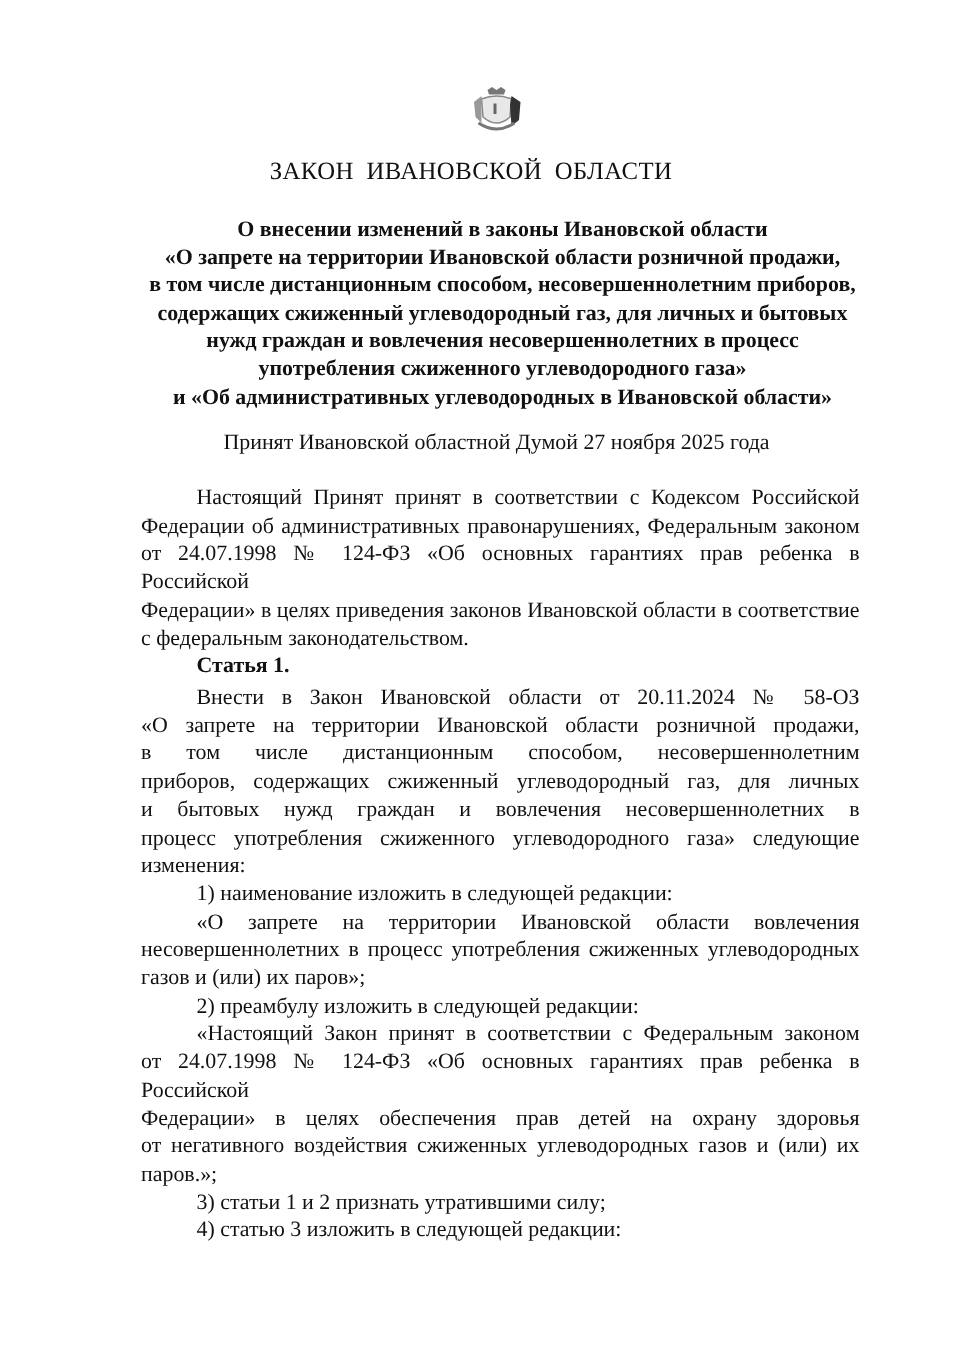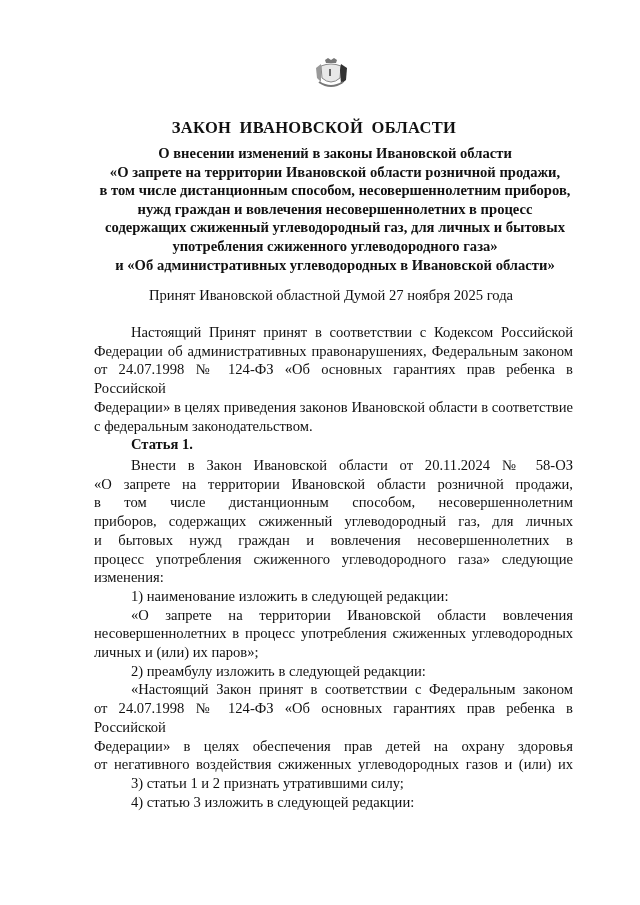--- a/index.html
+++ b/index.html
@@ -6,23 +6,22 @@
     body {
       width: 640px; height: 905px; position: relative; overflow: hidden;
       font-family: "Liberation Serif", "DejaVu Serif", serif;
       color: #111111;
     }
     .emblem {
       position: absolute; left: 313px; top: 58px; width: 36px; height: 32px;
     }
     .title {
       position: absolute; left: 0; width: 628px; top: 104px;
-      text-align: center; font-weight: bold; font-size: 16.5px; letter-spacing: 0.3px;
+      text-align: center; font-weight: normal; font-size: 16.5px; letter-spacing: 0.3px;
       word-spacing: 4px;
-      margin-top: 14px;
     }
     .subtitle {
       position: absolute; left: 60px; width: 550px; top: 144px;
       text-align: center; font-weight: bold; font-size: 14.6px; line-height: 18.6px;
     }
     .subtitle div { white-space: nowrap; }
     .adopted {
       position: absolute; left: 0; width: 662px; top: 287px;
       text-align: center; font-size: 14.6px;
     }
@@ -51,22 +50,22 @@
     <rect x="16" y="11" width="2" height="7" fill="#666"></rect>
   </svg>
 </div>
 
 <div class="title">ЗАКОН ИВАНОВСКОЙ ОБЛАСТИ</div>
 
 <div class="subtitle">
   <div>О внесении изменений в законы Ивановской области</div>
   <div>«О запрете на территории Ивановской области розничной продажи,</div>
   <div>в том числе дистанционным способом, несовершеннолетним приборов,</div>
+  <div>содержащих сжиженный углеводородный газ, для личных и бытовых</div>
   <div>нужд граждан и вовлечения несовершеннолетних в процесс</div>
-  <div>содержащих сжиженный углеводородный газ, для личных и бытовых</div>
   <div>употребления сжиженного углеводородного газа»</div>
   <div>и «Об административных углеводородных в Ивановской области»</div>
 </div>
 
 <div class="adopted">Принят Ивановской областной Думой 27 ноября 2025 года</div>
 
 <div class="para" style="top:323px;">
   <span class="line just indent">Настоящий Принят принят в соответствии с Кодексом Российской</span>
   <span class="line just">Федерации об административных правонарушениях, Федеральным законом</span>
   <span class="line just">от 24.07.1998 № 124-ФЗ «Об основных гарантиях прав ребенка в Российской</span>
@@ -81,23 +80,24 @@
   <span class="line just">«О запрете на территории Ивановской области розничной продажи,</span>
   <span class="line just">в том числе дистанционным способом, несовершеннолетним</span>
   <span class="line just">приборов, содержащих сжиженный углеводородный газ, для личных</span>
   <span class="line just">и бытовых нужд граждан и вовлечения несовершеннолетних в</span>
   <span class="line just">процесс употребления сжиженного углеводородного газа» следующие</span>
   <span class="line">изменения:</span>
 
   <span class="line indent">1) наименование изложить в следующей редакции:</span>
   <span class="line just indent">«О запрете на территории Ивановской области вовлечения</span>
   <span class="line just">несовершеннолетних в процесс употребления сжиженных углеводородных</span>
-  <span class="line">личных и (или) их паров»;</span>
+  <span class="line">газов и (или) их паров»;</span>
 
   <span class="line indent">2) преамбулу изложить в следующей редакции:</span>
   <span class="line just indent">«Настоящий Закон принят в соответствии с Федеральным законом</span>
   <span class="line just">от 24.07.1998 № 124-ФЗ «Об основных гарантиях прав ребенка в Российской</span>
   <span class="line just">Федерации» в целях обеспечения прав детей на охрану здоровья</span>
   <span class="line just">от негативного воздействия сжиженных углеводородных газов и (или) их</span>
+  <span class="line">паров.»;</span>
 
   <span class="line indent">3) статьи 1 и 2 признать утратившими силу;</span>
   <span class="line indent">4) статью 3 изложить в следующей редакции:</span>
 </div>
 
 </body></html>

